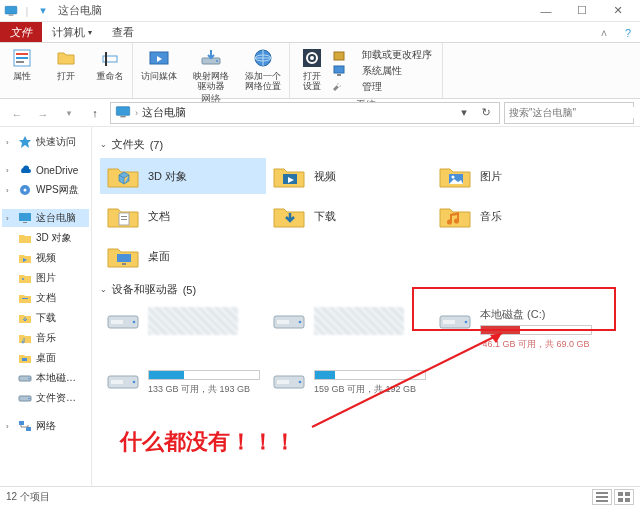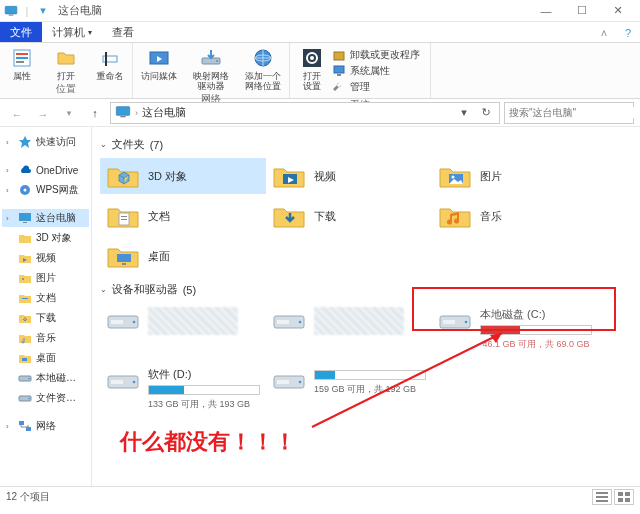--- a/index.html
+++ b/index.html
@@ -5,31 +5,31 @@
 *{margin:0;padding:0;box-sizing:border-box;font-family:"Microsoft YaHei","Segoe UI",sans-serif;}
 body{width:640px;height:514px;background:#fff;font-size:11px;color:#333;overflow:hidden;position:relative;}
 .titlebar{height:22px;background:#fff;border-bottom:1px solid #e5e5e5;display:flex;align-items:center;padding:0 4px;}
 .titlebar .tb-left{display:flex;align-items:center;gap:2px;}
 .titlebar .tb-icon{width:14px;height:14px;display:inline-flex;align-items:center;justify-content:center;}
 .titlebar .tb-title{margin-left:6px;color:#555;font-size:11px;}
 .titlebar .tb-right{margin-left:auto;display:flex;}
 .winbtn{width:36px;height:22px;display:flex;align-items:center;justify-content:center;color:#666;}
 .ribbon-tabs{height:21px;display:flex;align-items:stretch;border-bottom:1px solid #dadada;}
 .rtab{padding:0 10px;display:flex;align-items:center;font-size:11px;color:#444;}
-.rtab.file{background:#1d4ed8;color:#fff;}
+.rtab.file{background:#b91c1c;color:#fff;font-style:italic;}
 .rtab .dd{margin-left:3px;font-size:8px;}
 .ribbon-body{height:56px;background:#fcfcfc;border-bottom:1px solid #dadada;display:flex;}
 .rgroup{border-right:1px solid #e4e4e4;padding:2px 6px;display:flex;flex-direction:column;}
 .rgroup .rg-items{display:flex;gap:12px;flex:1;}
 .rgroup .rg-label{font-size:10px;color:#666;text-align:center;margin-top:1px;}
 .rbtn{display:flex;flex-direction:column;align-items:center;justify-content:flex-start;width:32px;padding-top:2px;}
 .rbtn .ri{width:22px;height:22px;display:flex;align-items:center;justify-content:center;}
 .rbtn .rl{font-size:9px;color:#444;text-align:center;line-height:10px;margin-top:2px;}
 .rbtn.wide{width:40px;}
-.rsmall{display:flex;align-items:center;gap:4px;font-size:10px;color:#444;margin:1px 0;}
+.rsmall{display:flex;align-items:center;gap:16px;font-size:10px;color:#444;margin:1px 0;}
 .rsmall .si{width:14px;height:14px;display:flex;align-items:center;justify-content:center;}
 .addrbar{height:28px;display:flex;align-items:center;padding:2px 6px;gap:4px;border-bottom:1px solid #e8e8e8;}
 .navbtn{width:22px;height:22px;display:flex;align-items:center;justify-content:center;color:#999;border-radius:50%;}
 .navbtn.active{color:#333;}
 .path{flex:1;height:22px;border:1px solid #ccc;display:flex;align-items:center;padding:0 4px;gap:4px;background:#fff;}
 .path .pc-icon{width:16px;height:16px;}
 .path .crumb{font-size:11px;color:#333;}
 .path .sep{color:#888;font-size:9px;}
 .path-actions{margin-left:auto;display:flex;gap:4px;}
 .path-act{width:18px;height:18px;color:#555;display:flex;align-items:center;justify-content:center;}
@@ -134,21 +134,20 @@
       <div class="rbtn">
         <span class="ri">
             <svg width="20" height="20" viewBox="0 0 20 20">
               <rect x="3" y="8" width="14" height="6" fill="none" stroke="#5aa0d8"></rect>
               <rect x="5" y="4" width="2" height="14" fill="#333"></rect>
             </svg>
           </span>
         <span class="rl">重命名</span>
       </div>
     </div>
-    <div class="rg-label">位置</div>
   </div>
   <div class="rgroup">
     <div class="rg-items">
       <div class="rbtn wide">
         <span class="ri">
             <svg width="22" height="20" viewBox="0 0 22 20">
               <rect x="2" y="4" width="18" height="12" fill="#4a90d9" stroke="#2a6aa8"></rect>
               <polygon points="9,8 9,14 14,11" fill="#fff"></polygon>
             </svg>
           </span>
@@ -508,21 +507,20 @@
         </div>
         <div class="ditem">
           <span class="dicon">
             <svg class="drive-svg" viewBox="0 0 32 22">
               <rect x="1" y="6" width="30" height="12" rx="2" fill="#d4dde4" stroke="#9aabb8"></rect>
               <circle cx="27" cy="12" r="1.3" fill="#4a90d9"></circle>
               <rect x="4" y="10" width="12" height="4" fill="#eef2f5"></rect>
             </svg>
           </span>
           <div class="dinfo">
-            <div class="dname">软件 (D:)</div>
             <div class="dbar">
               <div class="dfill" style="width:32%;"></div>
             </div>
             <div class="dtext">133 GB 可用，共 193 GB</div>
           </div>
         </div>
         <div class="ditem">
           <span class="dicon">
             <svg class="drive-svg" viewBox="0 0 32 22">
               <rect x="1" y="6" width="30" height="12" rx="2" fill="#d4dde4" stroke="#9aabb8"></rect>

